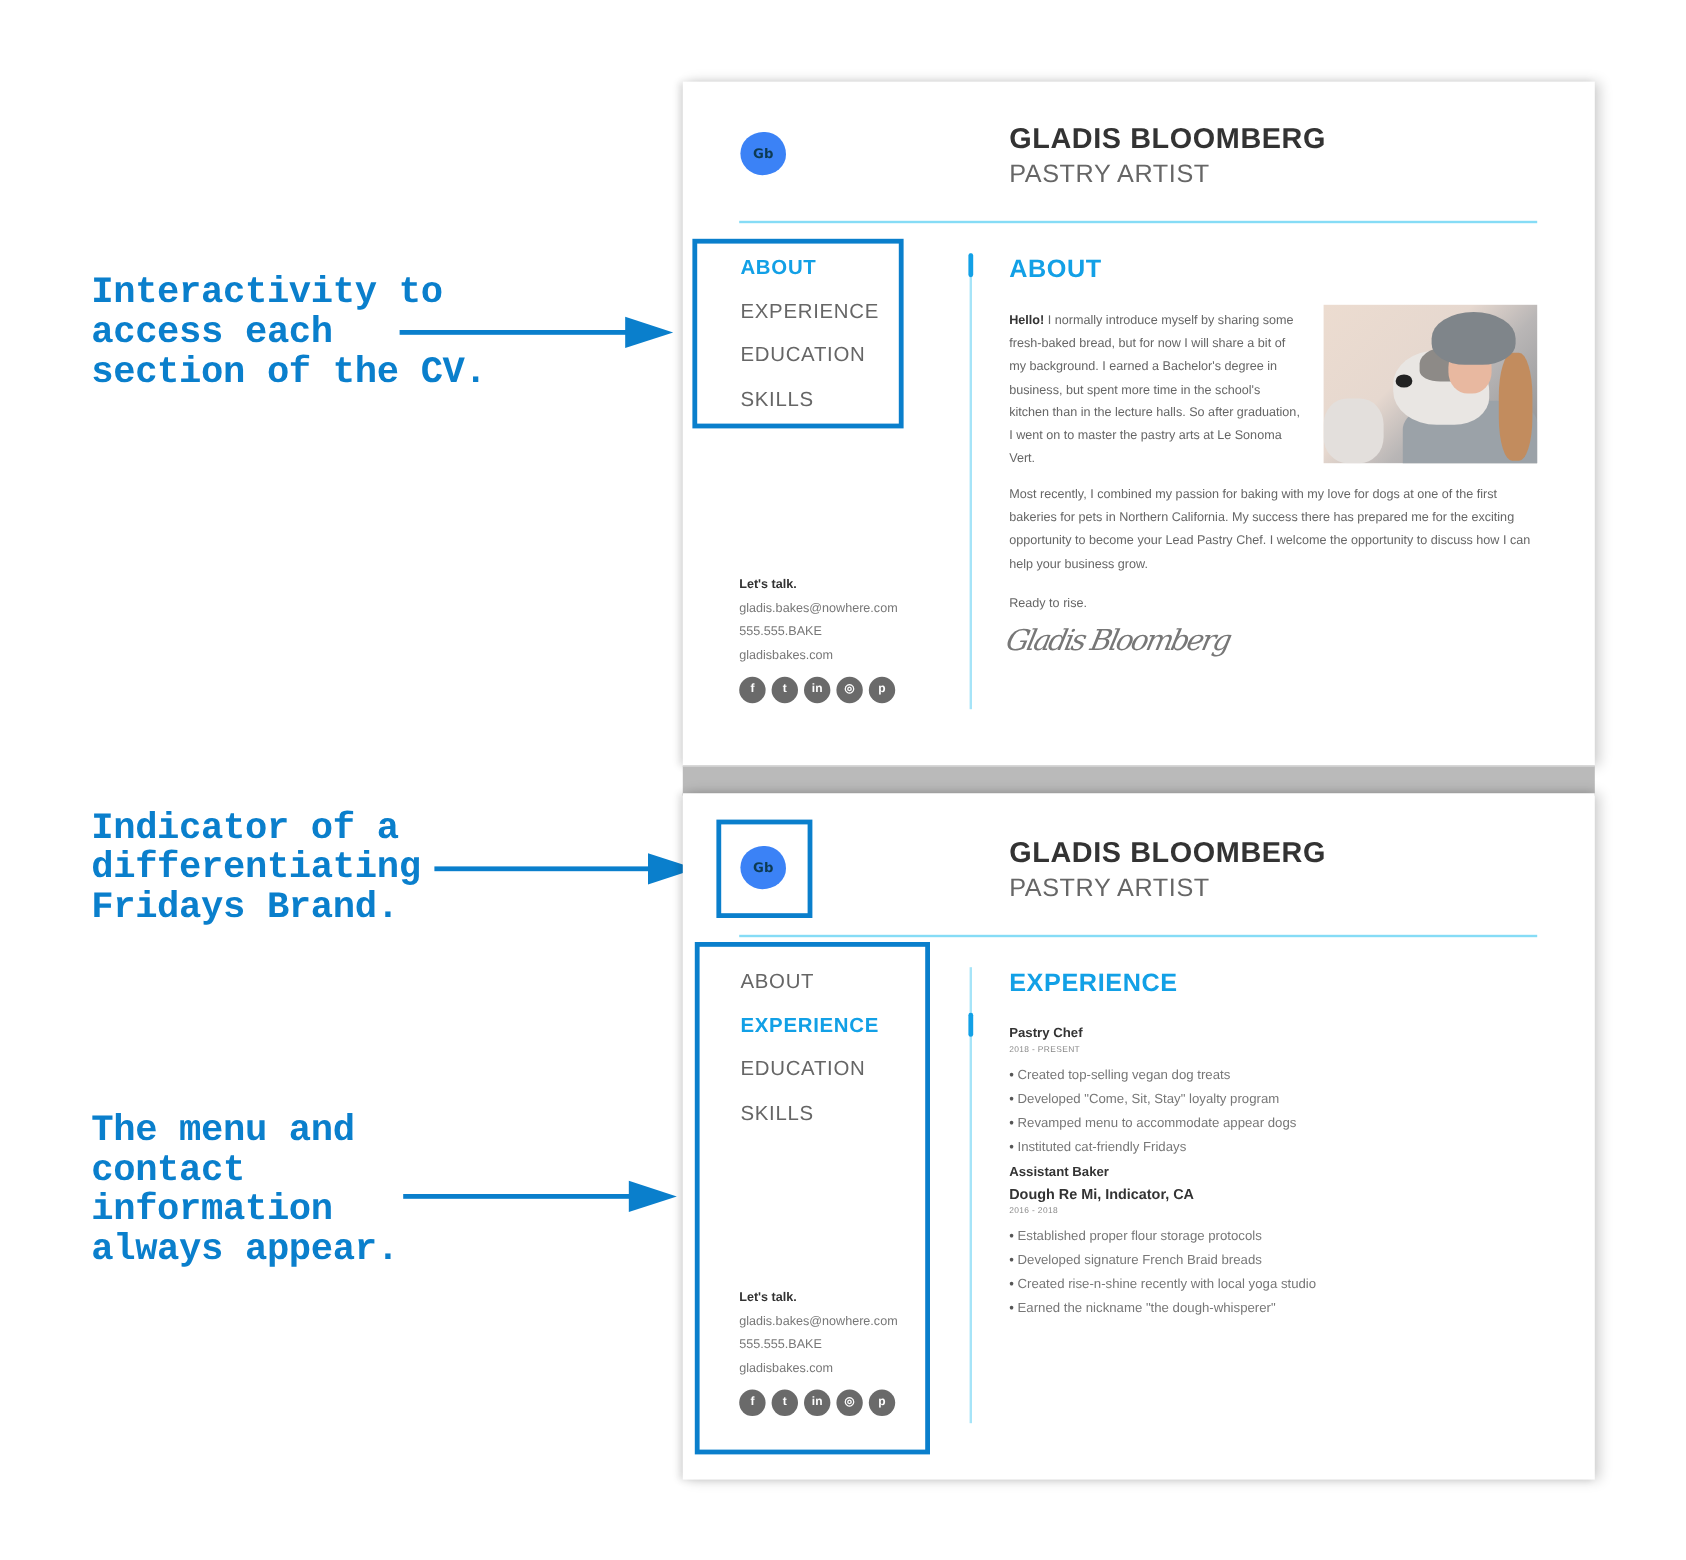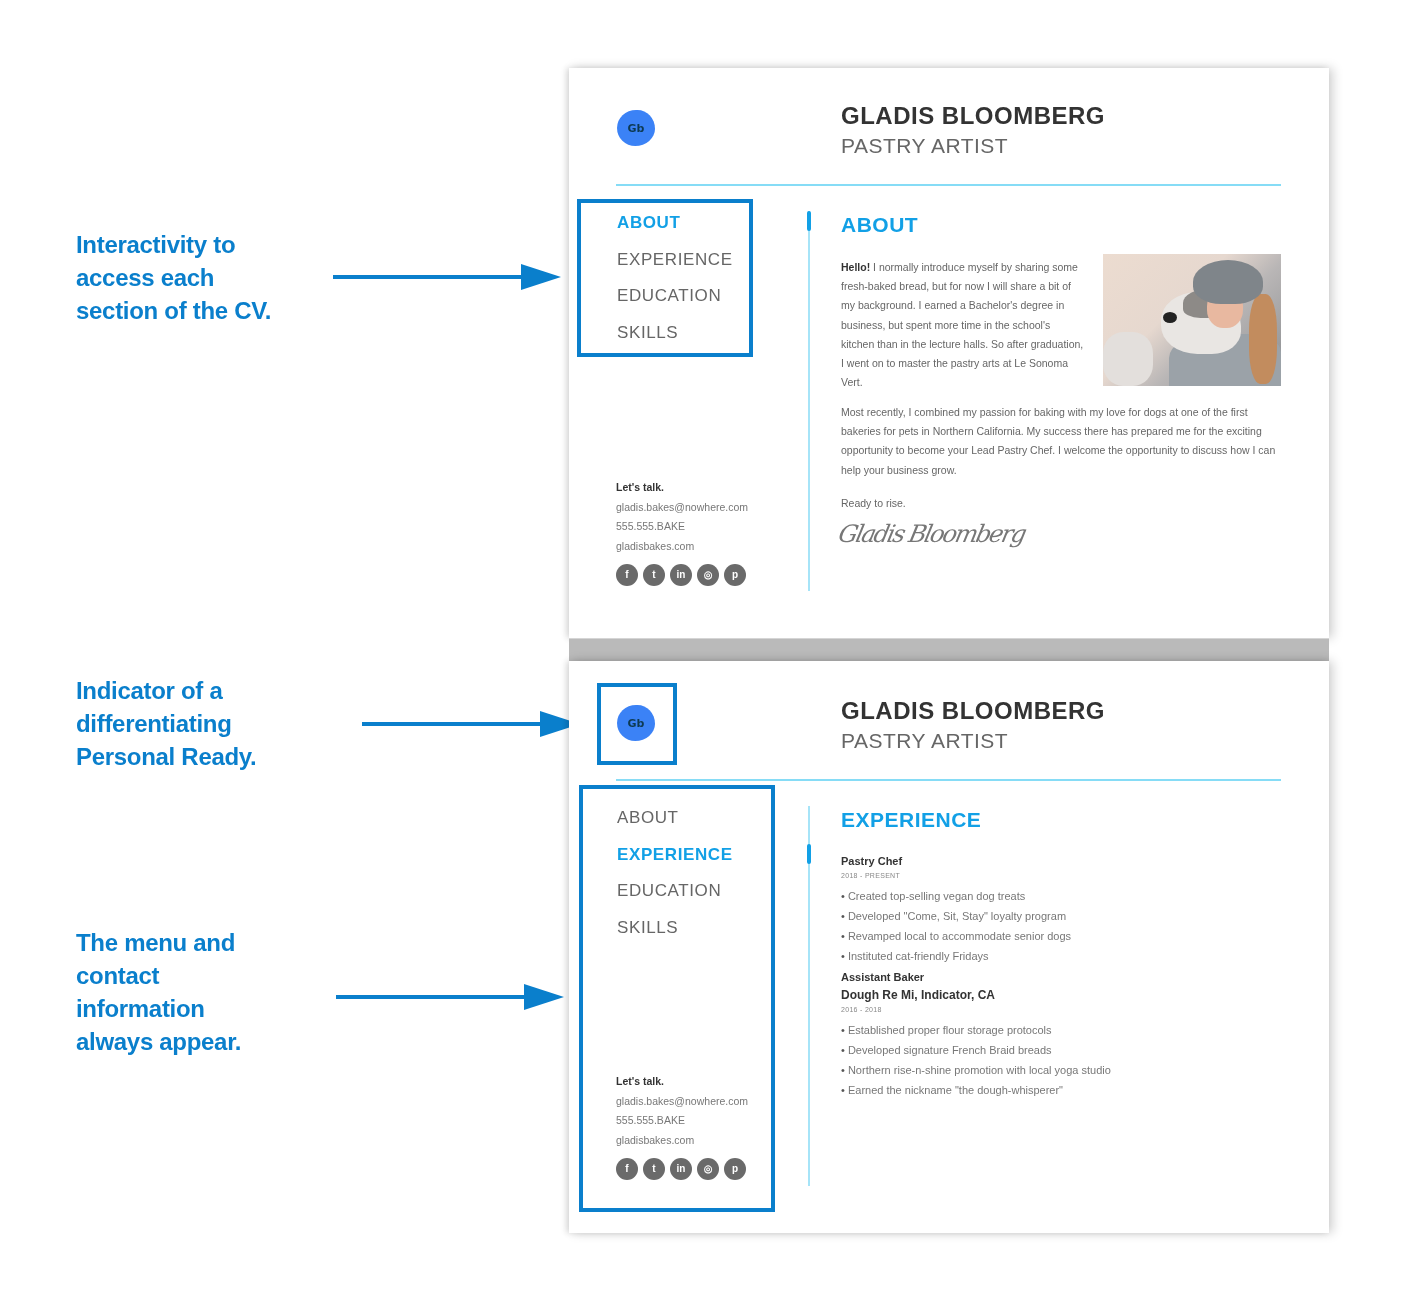--- a/index.html
+++ b/index.html
@@ -1,17 +1,17 @@
 <!DOCTYPE html>
 <html><head>
 <meta charset="utf-8">
 <style>
   html,body{margin:0;padding:0;}
   body{width:1405px;height:1300px;background:#fff;position:relative;overflow:hidden;font-family:"DejaVu Sans",sans-serif;}
-  .callout{position:absolute;left:76px;color:#0a7fcc;font-weight:bold;font-size:24px;line-height:33px;font-family:Liberation Sans, sans-serif;letter-spacing:-0.3px;}
+  .callout{position:absolute;left:76px;color:#0a7fcc;font-weight:bold;font-size:31px;line-height:33px;font-family:Liberation Mono, monospace;letter-spacing:-0.3px;}
   .arrow{position:absolute;height:4px;background:#0a7fcc;}
   .arrow .head{position:absolute;right:-28px;top:-11px;width:0;height:0;border-top:13px solid transparent;border-bottom:13px solid transparent;border-left:40px solid #0a7fcc;}
   .page{position:absolute;left:569px;width:760px;background:#fff;box-shadow:4px 0 10px rgba(0,0,0,0.18), -3px 0 6px rgba(0,0,0,0.12);}
   .sep{position:absolute;left:569px;top:638px;width:760px;height:22px;background:#bababa;border-top:1px solid #d5d5d5;border-bottom:2px solid #a3a3a3;}
   .logo{position:absolute;width:38px;height:36px;background:#3b82f6;border-radius:50% 46% 52% 48%/50% 52% 48% 50%;display:flex;align-items:center;justify-content:center;font-size:11px;color:#0d3a52;font-weight:bold;}
   .name{position:absolute;left:272px;font-family:"Liberation Sans",sans-serif;font-weight:bold;font-size:24px;color:#333;letter-spacing:0.5px;}
   .role{position:absolute;left:272px;font-family:"Liberation Sans",sans-serif;font-size:21px;color:#666;letter-spacing:0.5px;}
   .hline{position:absolute;left:47px;width:665px;height:2px;background:#86dcf6;}
   .nav{position:absolute;left:48px;}
   .nav-item{font-family:"Liberation Sans",sans-serif;font-size:17px;color:#666;letter-spacing:0.6px;height:36.5px;line-height:20px;cursor:pointer;}
@@ -49,21 +49,21 @@
   <div>access each</div>
   <div>section of the CV.</div>
 </div>
 <div class="arrow" style="left:333px;top:275px;width:200px;">
     <span class="head"></span>
   </div>
 
 <div class="callout" style="top:674px;">
   <div>Indicator of a</div>
   <div>differentiating</div>
-  <div>Personal Ready.</div>
+  <div>Fridays Brand.</div>
 </div>
 <div class="arrow" style="left:362px;top:722px;width:190px;">
     <span class="head"></span>
   </div>
 
 <div class="callout" style="top:926px;">
   <div>The menu and</div>
   <div>contact</div>
   <div>information</div>
   <div>always appear.</div>
@@ -161,32 +161,32 @@
 
   <div class="sec-title" style="top:147px;">EXPERIENCE</div>
 
   <div style="position:absolute;left:272px;top:191px;width:420px;">
     <div>
       <div class="job-title">Pastry Chef</div>
       <div class="job-dates">2018 - PRESENT</div>
       <ul class="job-bul">
         <li>Created top-selling vegan dog treats</li>
         <li>Developed "Come, Sit, Stay" loyalty program</li>
-        <li>Revamped local to accommodate senior dogs</li>
+        <li>Revamped menu to accommodate appear dogs</li>
         <li>Instituted cat-friendly Fridays</li>
       </ul>
     </div>
     <div style="margin-top:2px;">
       <div class="job-title">Assistant Baker</div>
       <div class="job-co">Dough Re Mi, Indicator, CA</div>
       <div class="job-dates">2016 - 2018</div>
       <ul class="job-bul">
         <li>Established proper flour storage protocols</li>
         <li>Developed signature French Braid breads</li>
-        <li>Northern rise-n-shine promotion with local yoga studio</li>
+        <li>Created rise-n-shine recently with local yoga studio</li>
         <li>Earned the nickname "the dough-whisperer"</li>
       </ul>
     </div>
   </div>
 </div>
 
 <div class="hl-box" style="left:577px;top:199px;width:176px;height:158px;"></div>
 <div class="hl-box" style="left:597px;top:683px;width:80px;height:82px;"></div>
 <div class="hl-box" style="left:579px;top:785px;width:196px;height:427px;"></div>
 

